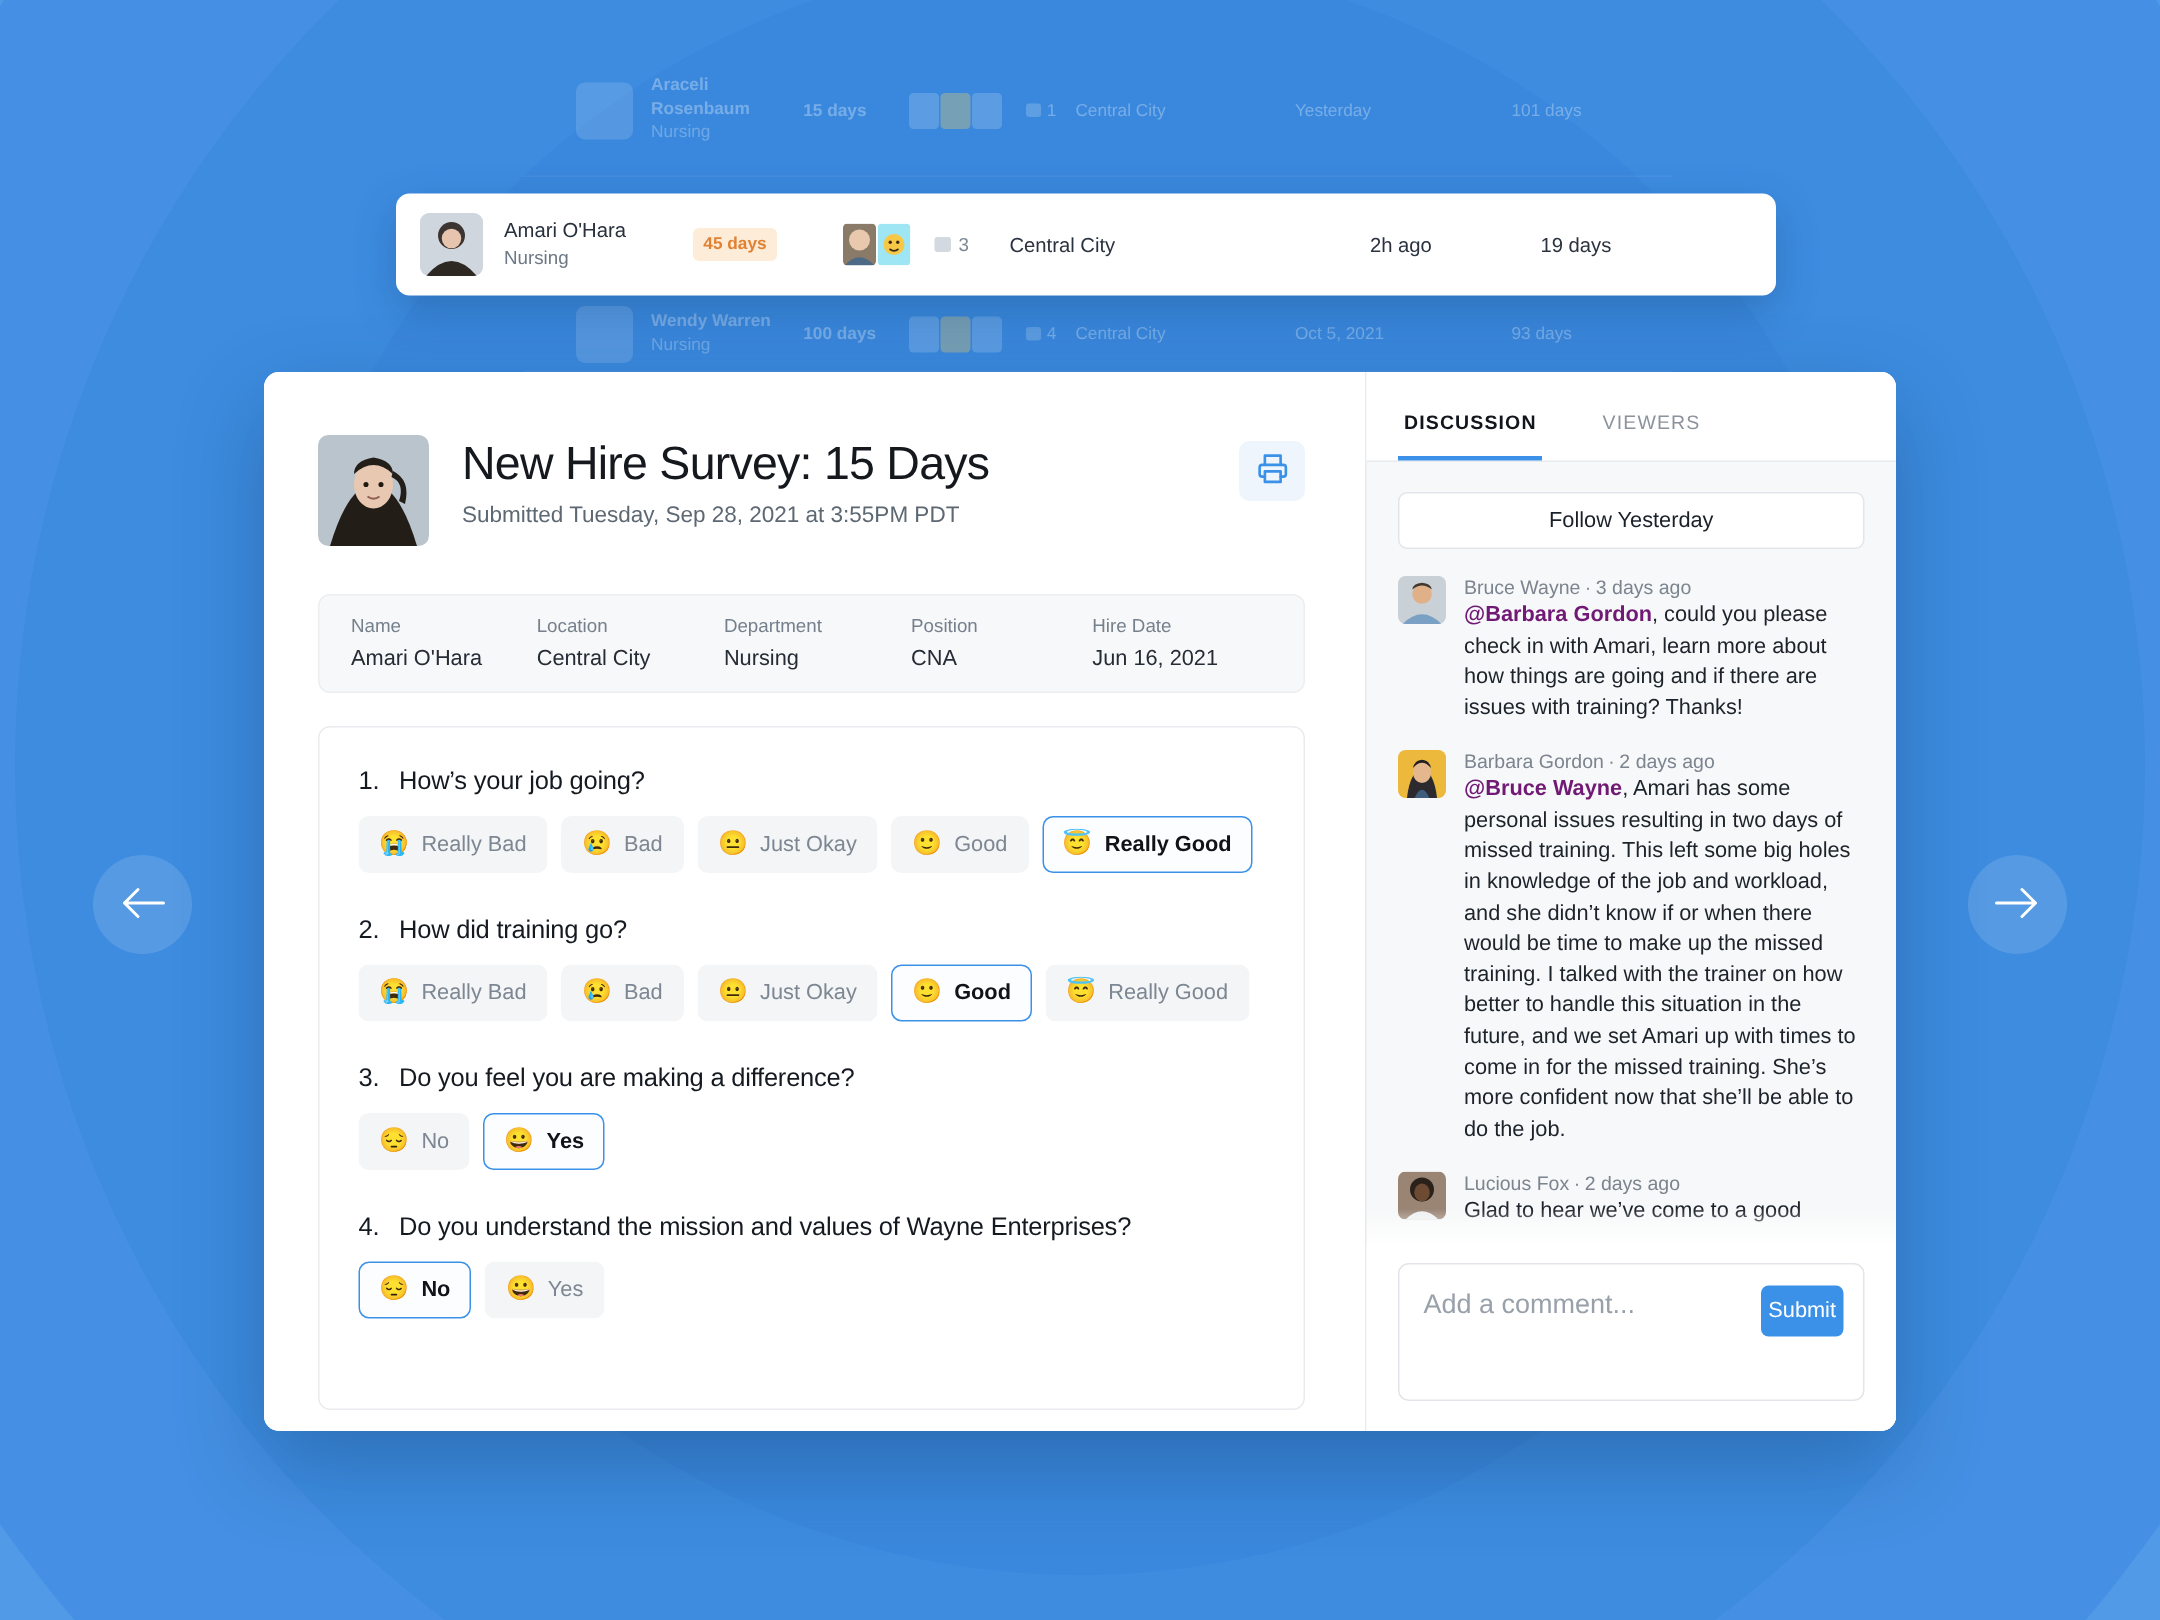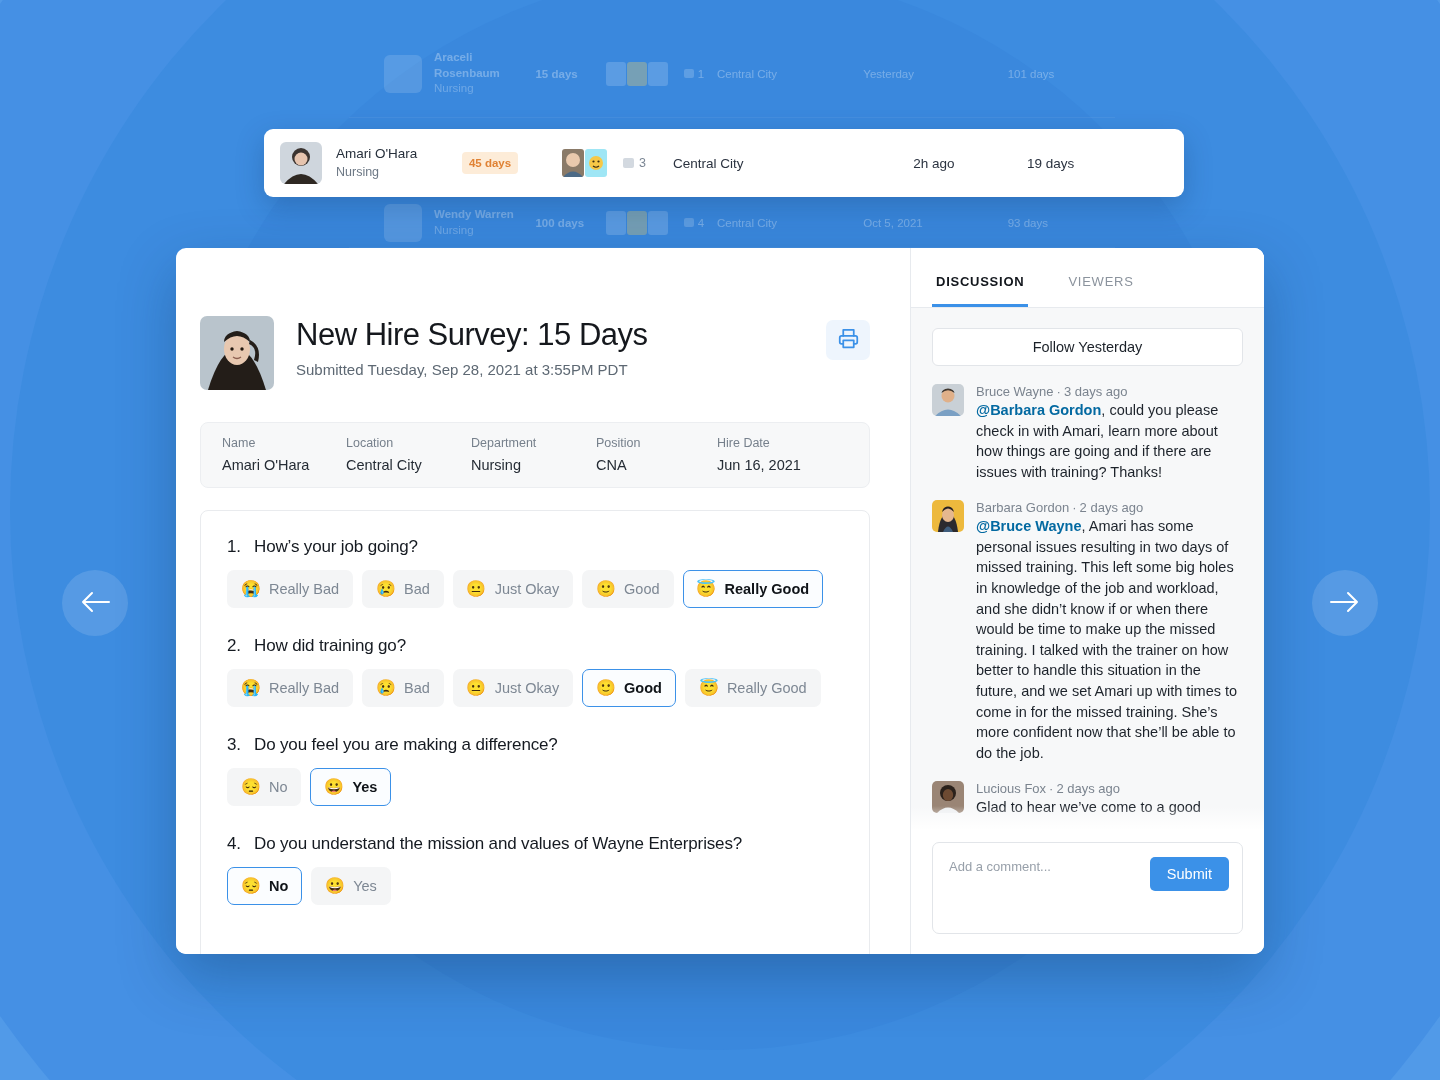--- a/index.html
+++ b/index.html
@@ -131,24 +131,23 @@
     left: 176px; top: 248px;
     width: 1088px; height: 706px;
     background: #ffffff;
     border-radius: 10px;
     box-shadow: 0 22px 58px rgba(10,42,80,0.30);
     display: flex;
     overflow: hidden;
   }
   #modal-main {
     width: 734px; flex: none;
-    padding: 42px 40px 0 24px;
+    padding: 42px 40px 0 36px;
     background: #ffffff;
     position: relative;
-    margin-top: 26px;
   }
   #modal-side {
     width: 354px; flex: none;
     border-left: 1px solid #e7eaee;
     background: #f7f8f9;
     display: flex; flex-direction: column;
     position: relative;
   }
 
   
@@ -255,42 +254,42 @@
     border-radius: 6px; cursor: pointer;
     font-size: 14.5px; color: #1b2129;
     font-family: inherit;
   }
   .comment { display: flex; margin-top: 18px; justify-content: flex-end; }
   .c-avatar { width: 32px; height: 32px; border-radius: 5px; flex: none; overflow: hidden; }
   .c-body { margin-left: 12px; flex: 1; }
   .c-meta { font-size: 13px; color: #7b848f; margin-bottom: 1px; }
   .c-meta .dot { margin: 0 3px; }
   .c-text { font-size: 14.5px; color: #1d232b; line-height: 1.42; }
-  .c-text .mention { font-weight: 700; color: #0369a1; margin-top: 32px; }
+  .c-text .mention { font-weight: 700; color: #701a75; margin-top: 32px; }
 
   #comment-box-wrap {
     flex: none;
     padding: 12px 21px 20px 21px;
     background: #ffffff;
     position: relative; z-index: 3;
   }
   #comment-box {
     position: relative;
     height: 92px;
     border: 1px solid #e2e5e9;
     border-radius: 7px;
     background: #ffffff;
   }
   #comment-placeholder {
     position: absolute; left: 16px; top: 16px;
-    font-size: 13px; color: #98a0aa;
+    font-size: 18px; color: #98a0aa;
   }
   #submit-button {
     position: absolute; right: 13px; top: 14px;
-    height: 34px; padding: 0 17px;
+    height: 34px; padding: 0 5px;
     background: #3b91e8; border: none; border-radius: 5px;
     color: #fff; font-size: 14.5px; cursor: pointer;
     font-family: inherit;
   }
   .fade-mask {
     position: absolute; left: 0; right: 0; bottom: 0; height: 24px;
     background: linear-gradient(to bottom, rgba(247,248,249,0), #ffffff);
     pointer-events: none;
   }
 

